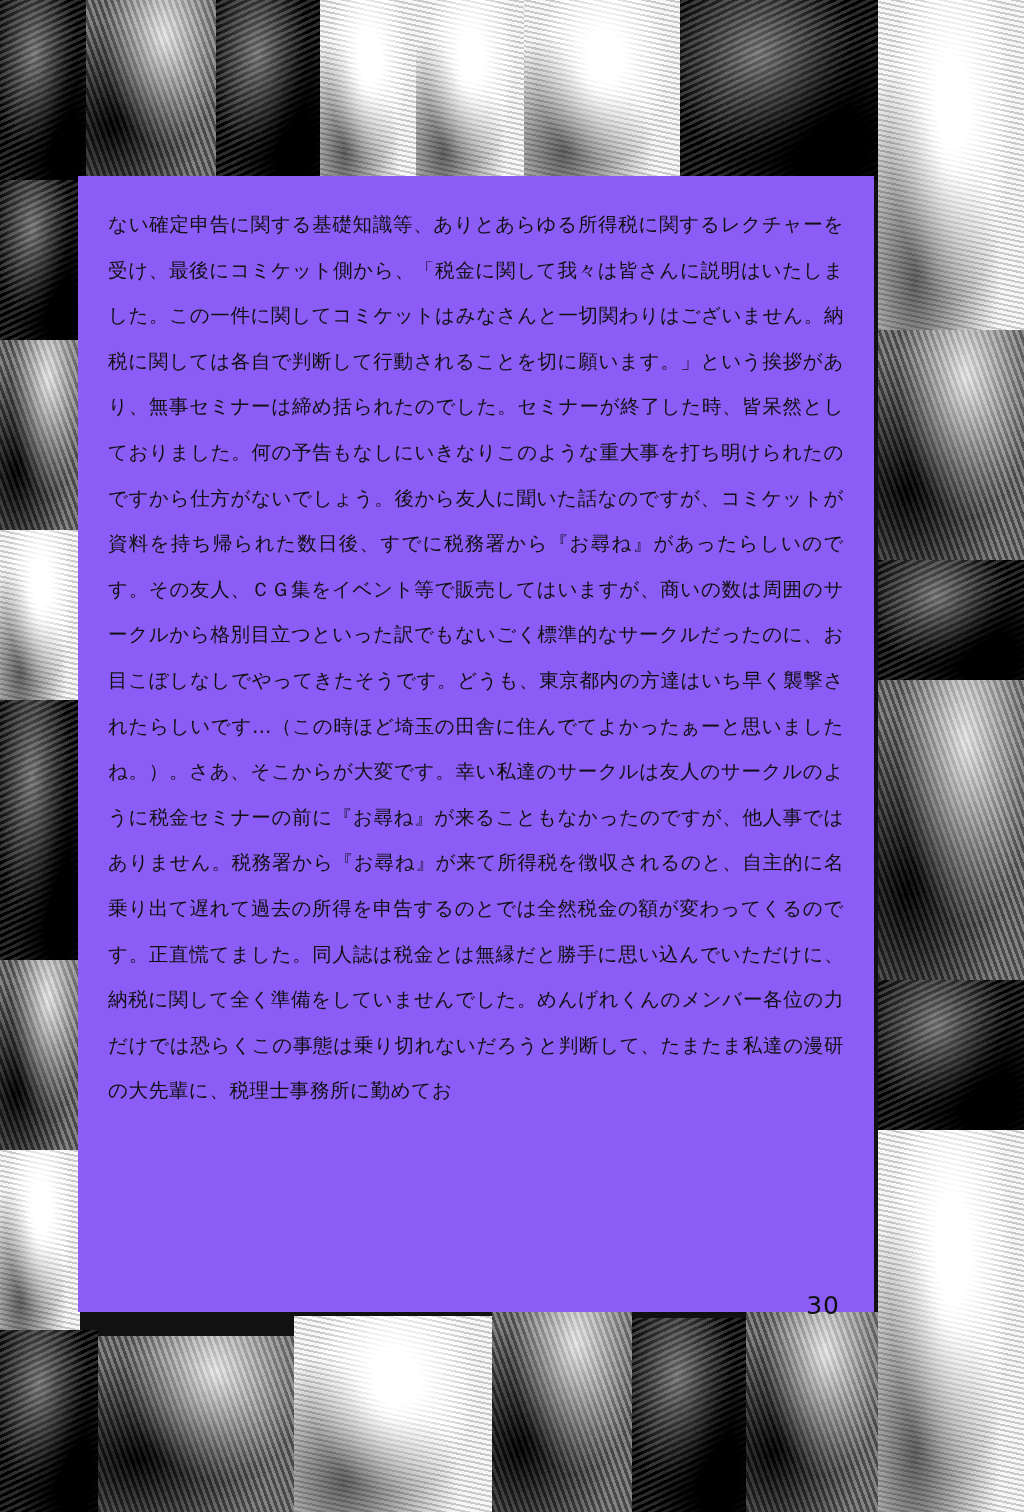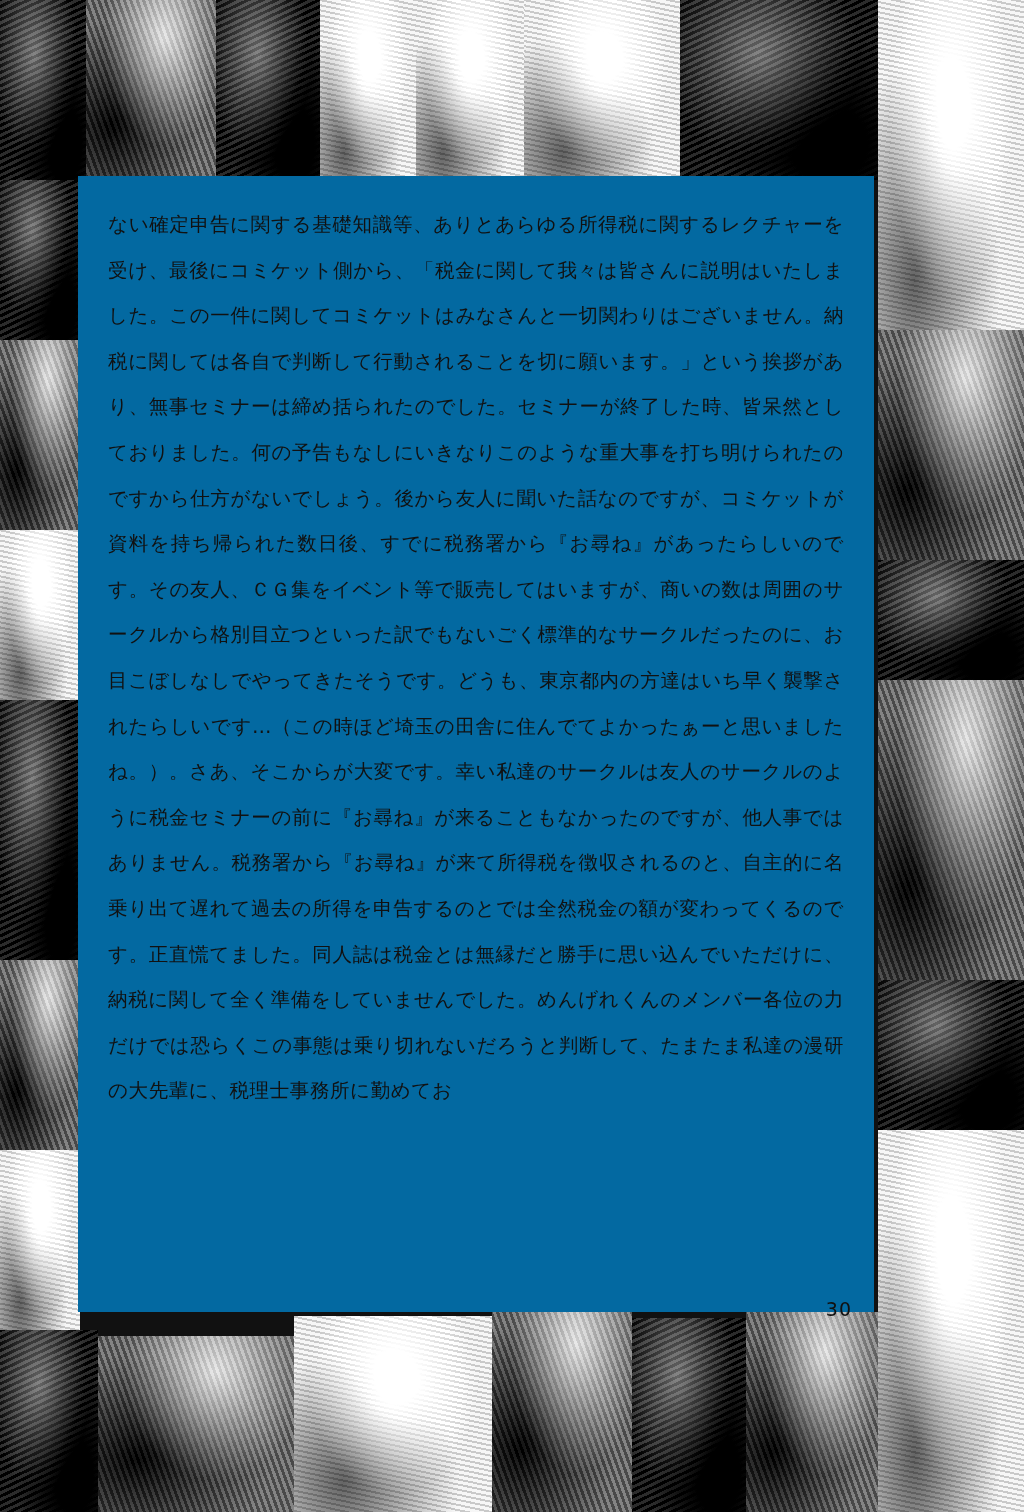--- a/index.html
+++ b/index.html
@@ -59,43 +59,43 @@
       repeating-linear-gradient(70deg, rgba(0,0,0,0.22) 0 3px, rgba(255,255,255,0.14) 3px 6px);
   }
 
   
   .text-panel {
     position: absolute;
     left: 78px;
     top: 176px;
     width: 796px;
     height: 1136px;
-    background: #0369a1;
+    background: #8b5cf6;
     box-sizing: border-box;
     padding: 26px 30px 20px 30px;
   }
 
   .body-text {
     font-family: "DejaVu Sans", sans-serif;
     font-size: 19.5px;
     line-height: 45.6px;
     color: #111111;
     text-align: justify;
     text-justify: inter-character;
     letter-spacing: 0.6px;
     white-space: normal;
     word-break: break-all;
   }
 
   .page-number {
     position: absolute;
-    right: 22px;
+    right: 34px;
     bottom: -8px;
     font-family: "DejaVu Sans", sans-serif;
-    font-size: 19px;
+    font-size: 25px;
     color: #111111;
     letter-spacing: 1px;
     margin-left: 16px;
   }
 </style>
 </head>
 <body>
 
 <div class="page">
 

